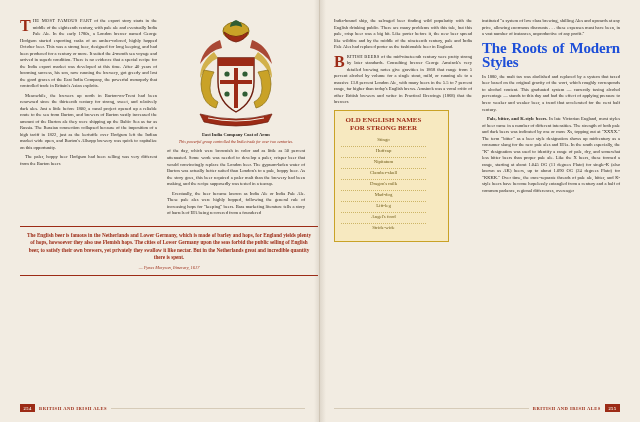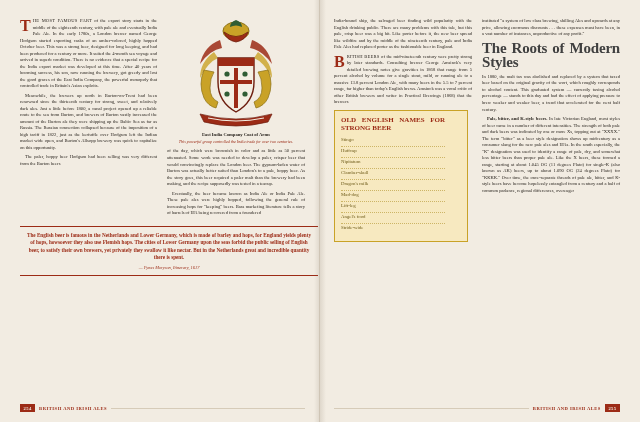--- a/index.html
+++ b/index.html
@@ -121,32 +121,33 @@
   .pullquote .pq-attr {
     font-size: 4.4px;
     color: #9c2b16;
     margin-top: 3px;
     font-style: italic;
   }
   
   .section-head {
     font-family: "Liberation Serif", serif;
     font-weight: bold;
-    color: #404040;
+    color: #1d4ed8;
     font-size: 15px;
     line-height: 0.98;
     margin: 0 0 4px 0;
     letter-spacing: -0.2px;
   }
   .sidebar {
-    width: 134px;
+    width: 115px;
     border: 1.2px solid #c9a227;
     background: #f7e9c0;
     box-sizing: border-box;
     padding: 5px 22px 7px 6px;
+    text-align: center;
     margin-top: 4px;
   }
   .sidebar-title {
     font-size: 7px;
     font-weight: bold;
     color: #9c2b16;
     line-height: 1.15;
     margin-bottom: 4px;
   }
   .sidebar ul {

